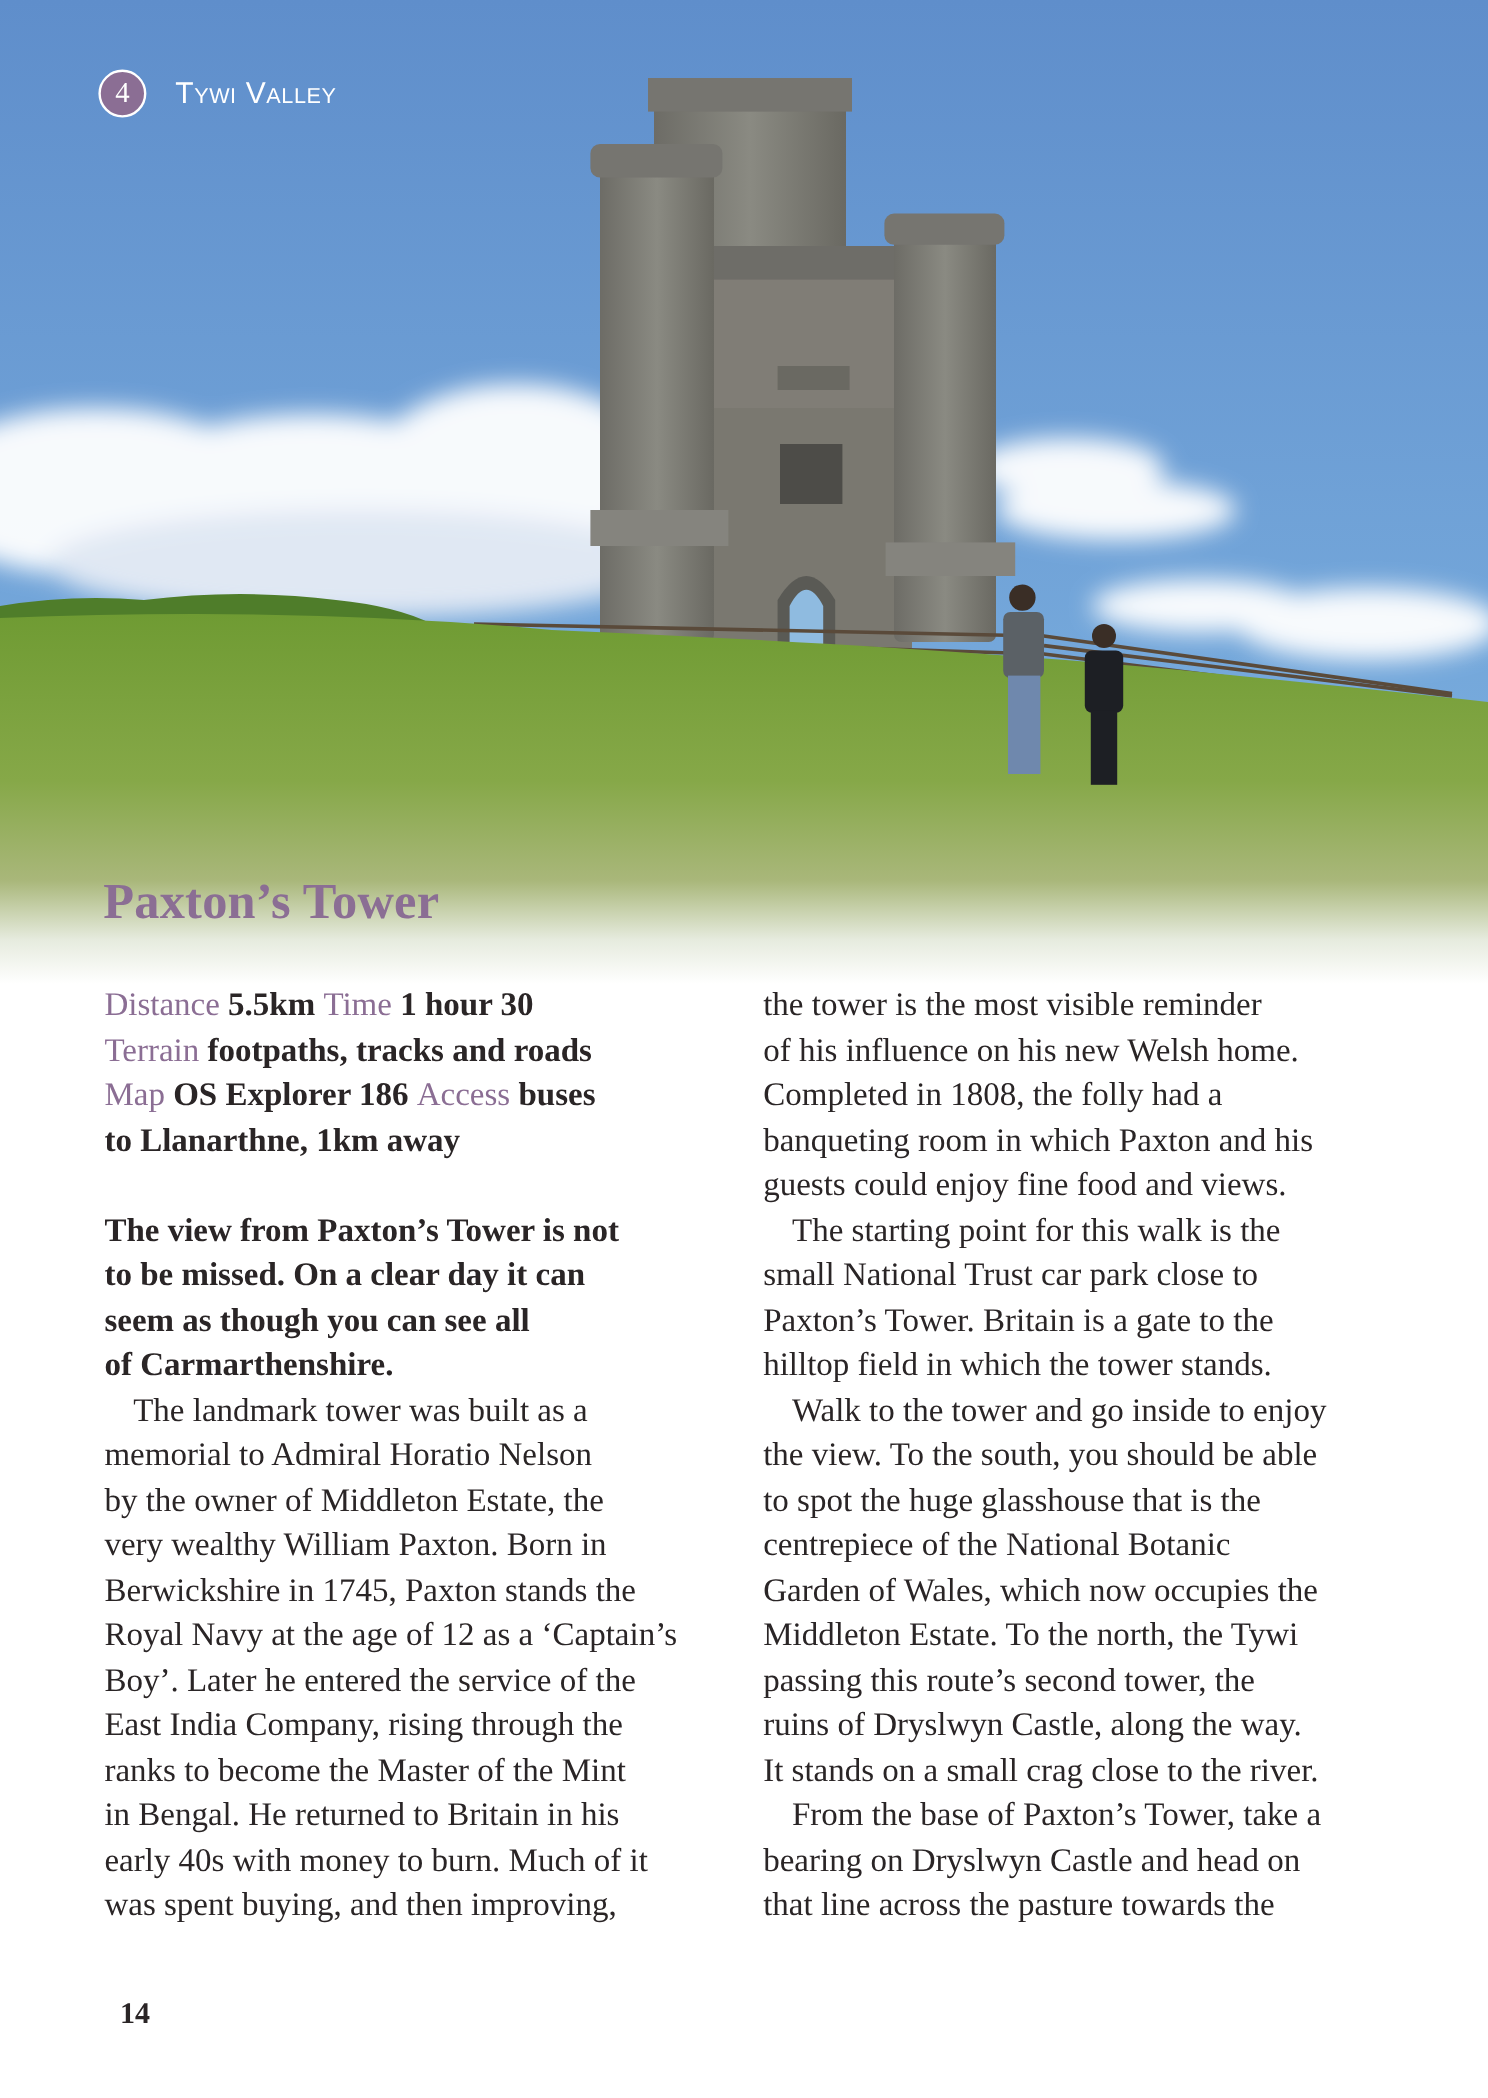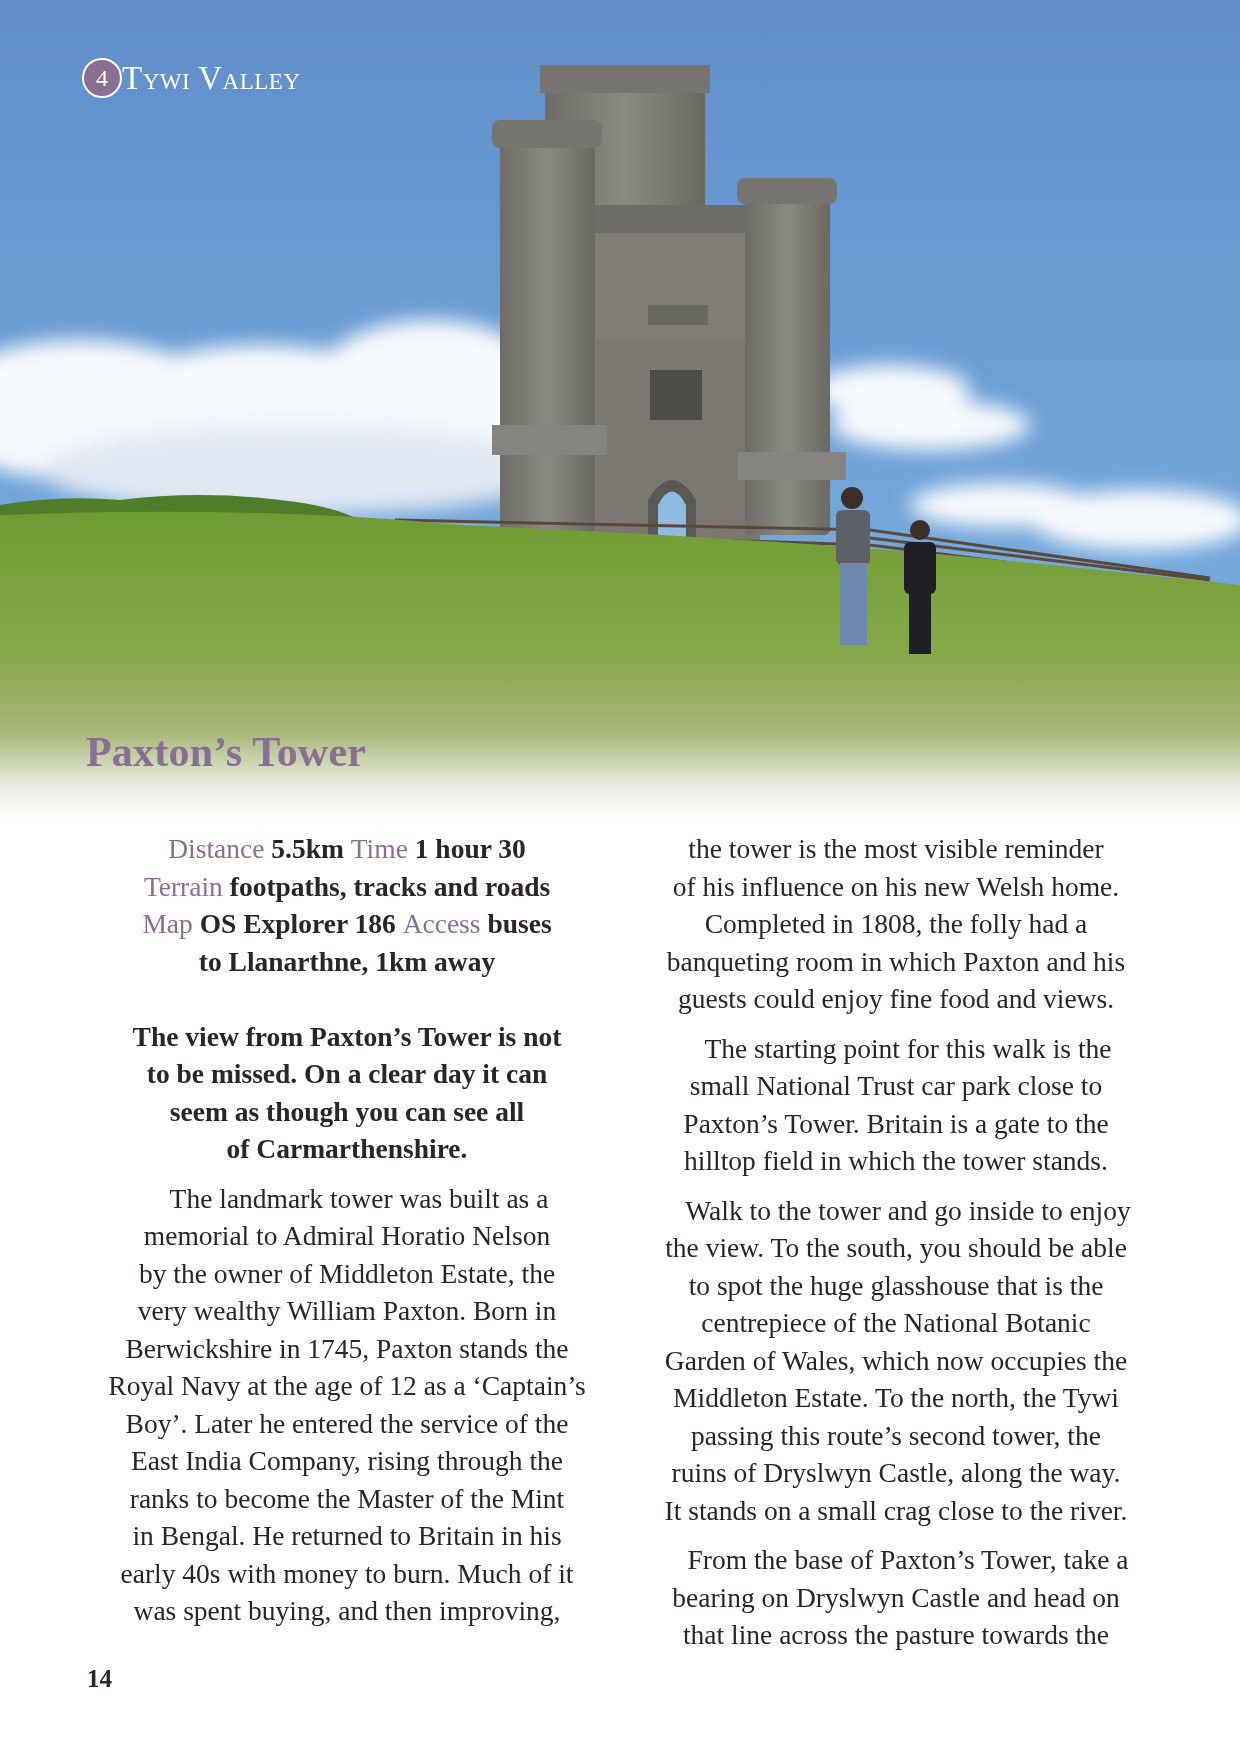--- a/index.html
+++ b/index.html
@@ -5,37 +5,37 @@
   html, body { margin: 0; padding: 0; }
   body { width: 1240px; height: 1748px; position: relative; overflow: hidden; background: #ffffff; font-family: "DejaVu Serif", "Liberation Serif", serif; }
 
   
   .photo { position: absolute; left: 0; top: 0; width: 1240px; height: 820px; overflow: hidden; }
   .photo svg { display: block; }
 
   
   .section-header { position: absolute; left: 82px; top: 58px; display: flex; align-items: center; }
   .badge { width: 36px; height: 36px; border-radius: 50%; border: 2.5px solid #ffffff; background: #8b6e94; color: #ffffff; display: flex; align-items: center; justify-content: center; font-family: "Liberation Serif", serif; font-size: 24px; box-sizing: content-box; }
-  .section-name { color: #ffffff; font-family: Liberation Serif, serif; font-size: 33px; letter-spacing: 0.5px; font-variant: small-caps; }
+  .section-name { margin-left: 24px; color: #ffffff; font-family: Liberation Sans, sans-serif; font-size: 25px; letter-spacing: 0.5px; font-variant: small-caps; }
 
   
   .title { position: absolute; left: 86px; top: 728px; margin: 0; font-family: "Liberation Serif", serif; font-weight: bold; font-size: 42px; color: #8b6e94; letter-spacing: 0.2px; }
 
   
   .col { position: absolute; top: 818px; width: 520px; font-family: "Liberation Serif", serif; font-size: 27.5px; line-height: 37.5px; color: #2a2526; }
   .col-left { left: 87px; }
   .col-right { left: 636px; }
-  .col p { margin: 12px; text-align: center; }
+  .col p { margin: 0; }
   .line { display: block; white-space: nowrap; }
   .facts { font-weight: bold; color: #2a2526; margin-bottom: 37.5px !important; }
   .fact-label { color: #8b6e94; font-weight: normal; }
   .intro { font-weight: bold; }
   .indent { padding-left: 24px; }
 
-  .page-number { position: absolute; left: 87px; top: 1665px; font-family: "Liberation Serif", serif; font-weight: bold; font-size: 25px; color: #2a2526; }
+  .page-number { position: absolute; left: 100px; top: 1665px; font-family: "Liberation Serif", serif; font-weight: bold; font-size: 25px; color: #2a2526; }
 </style>
 </head>
 <body>
 
 <div class="photo">
   <svg width="1240" height="820" viewBox="0 0 1240 820">
     <defs>
       <linearGradient id="sky" x1="0" y1="0" x2="0" y2="1">
         <stop offset="0" stop-color="#5f8ecb"></stop>
         <stop offset="1" stop-color="#7fb4e2"></stop>

